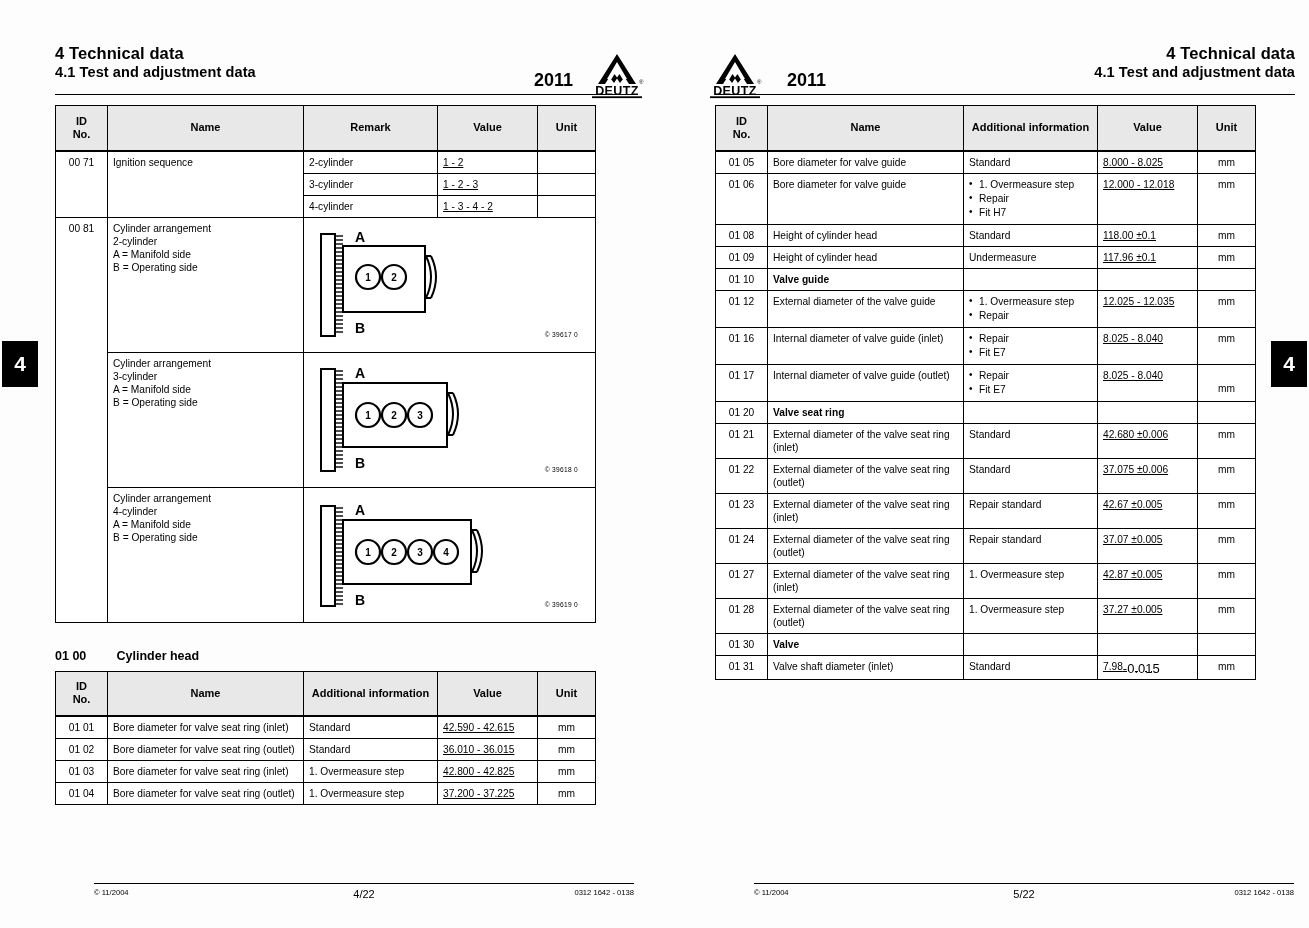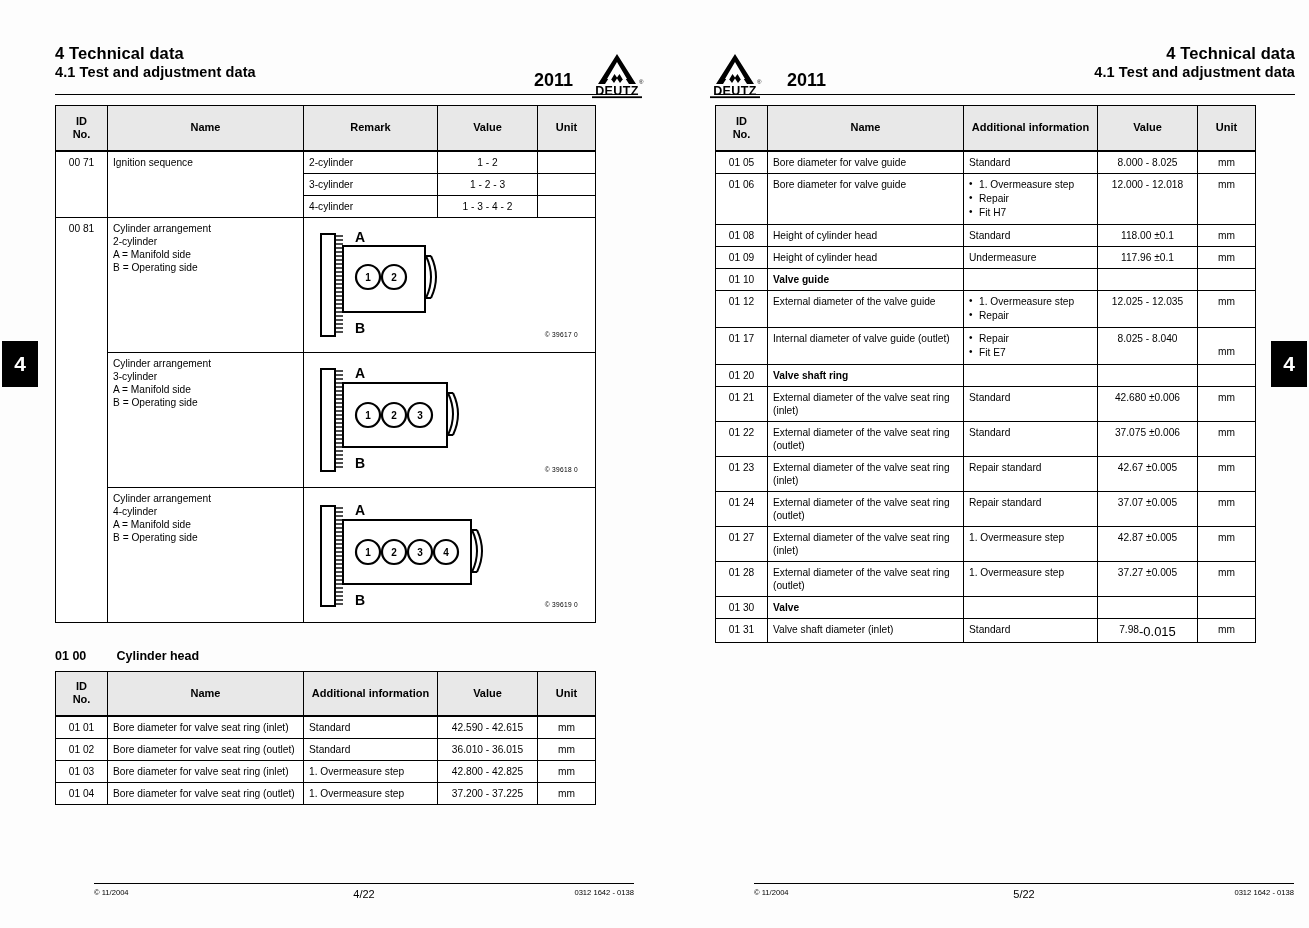--- a/index.html
+++ b/index.html
@@ -116,21 +116,21 @@
     font-weight: bold;
     text-align: center;
     vertical-align: middle;
     font-size: 11px;
     height: 45px;
     border-bottom: 2.2px solid #000;
   }
   td.c-id     { text-align: center; vertical-align: top; padding-top: 5px; }
   td.c-name   { text-align: left; }
   td.c-rem    { text-align: left; }
-  td.c-val    { text-align: center; vertical-align: middle; }
+  td.c-val    { text-align: left; vertical-align: middle; text-decoration: underline; }
   td.c-unit   { text-align: center; vertical-align: middle; }
   td.c-unit.bottom { vertical-align: bottom; padding-bottom: 6px; }
   tr.section td { font-weight: bold; }
   tr.section td.c-id { font-weight: normal; }
 
   .bullets { margin: 0; padding: 0; list-style: none; }
   .bullets li { position: relative; padding-left: 10px; line-height: 14px; }
   .bullets li:before {
     content: "\2022";
     position: absolute; left: 0; top: -1px;
@@ -585,34 +585,46 @@
             <td class="c-rem">
               <ul class="bullets">
                 <li>1. Overmeasure step</li>
                 <li>Repair</li>
               </ul>
             </td>
             <td class="c-val"><span>12.025 - 12.035</span></td>
             <td class="c-unit">mm</td>
           </tr>
           <tr>
+            <td class="c-id">01 16</td>
+            <td class="c-name">Internal diameter of valve guide (inlet)</td>
+            <td class="c-rem">
+              <ul class="bullets">
+                <li>Repair</li>
+                <li>Fit E7</li>
+              </ul>
+            </td>
+            <td class="c-val"><span>8.025 - 8.040</span></td>
+            <td class="c-unit">mm</td>
+          </tr>
+          <tr>
             <td class="c-id">01 17</td>
             <td class="c-name">Internal diameter of valve guide (outlet)</td>
             <td class="c-rem">
               <ul class="bullets">
                 <li>Repair</li>
                 <li>Fit E7</li>
               </ul>
             </td>
             <td class="c-val"><span>8.025 - 8.040</span></td>
             <td class="c-unit bottom">mm</td>
           </tr>
           <tr class="section">
             <td class="c-id">01 20</td>
-            <td class="c-name">Valve shaft ring</td>
+            <td class="c-name">Valve seat ring</td>
             <td class="c-rem"><span></span></td>
             <td class="c-val"><span></span></td>
             <td class="c-unit"></td>
           </tr>
           <tr>
             <td class="c-id">01 21</td>
             <td class="c-name">External diameter of the valve seat ring (inlet)</td>
             <td class="c-rem"><span>Standard</span></td>
             <td class="c-val"><span>42.680 ±0.006</span></td>
             <td class="c-unit">mm</td>

